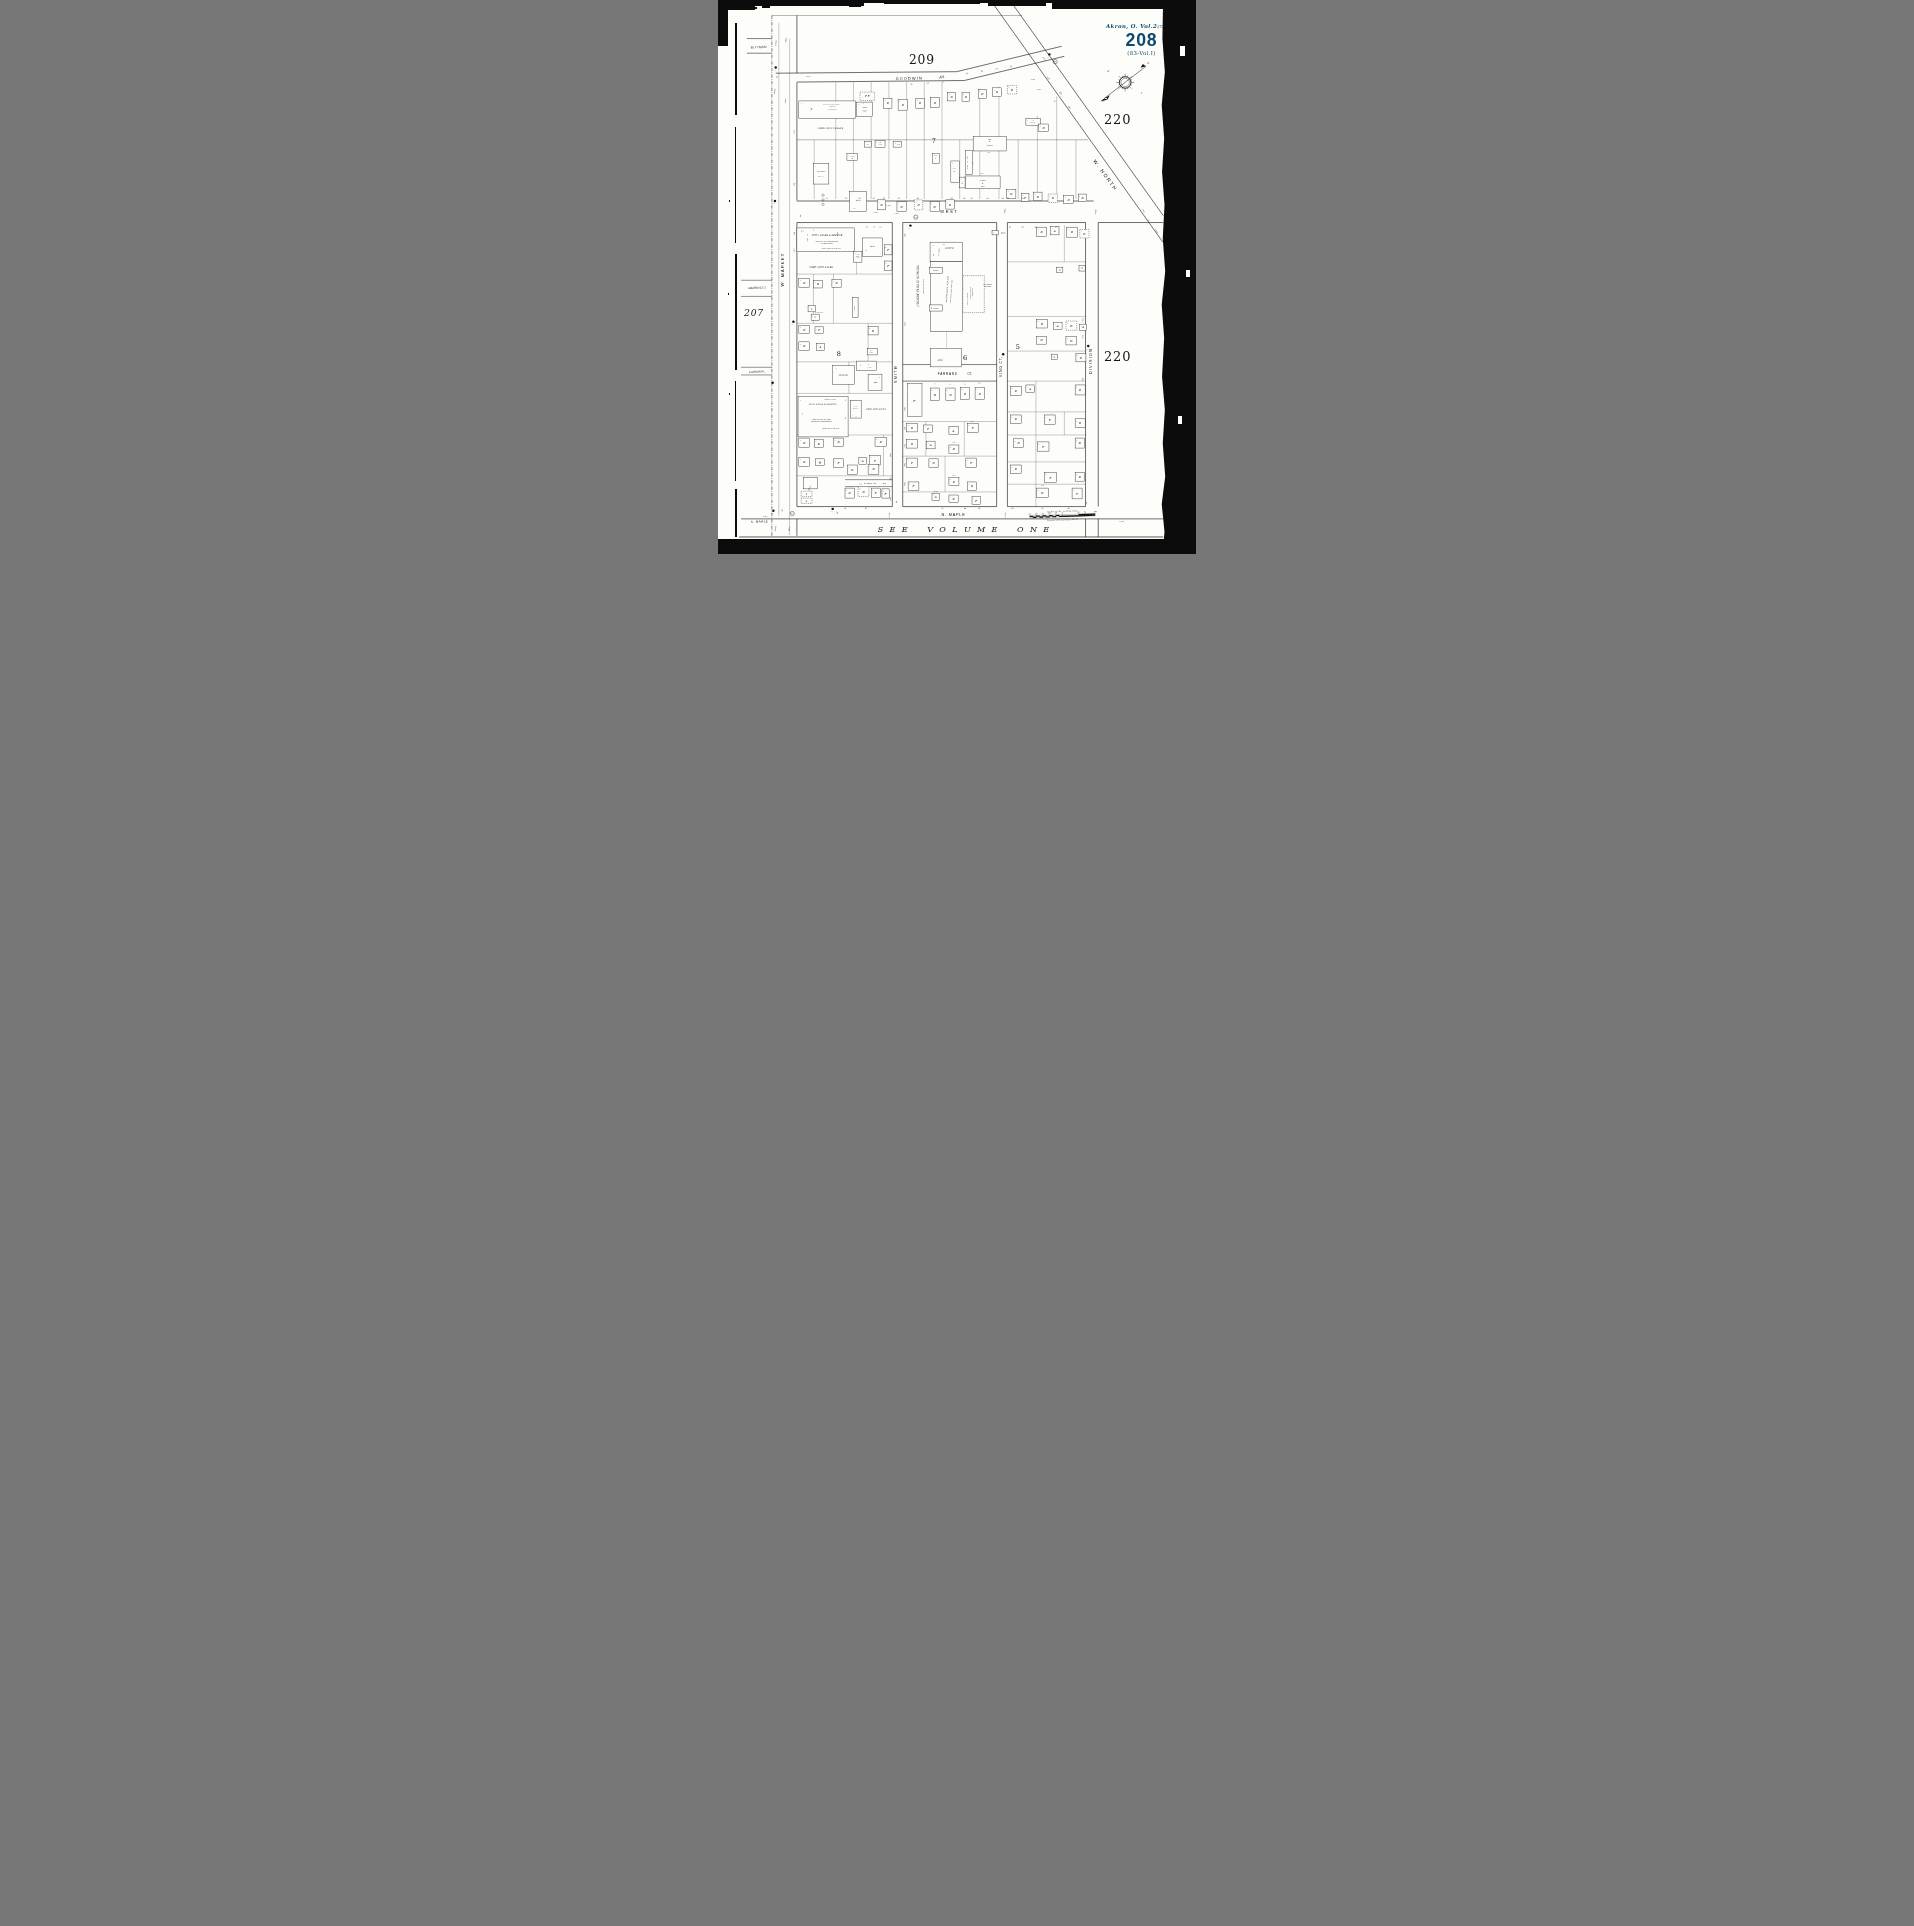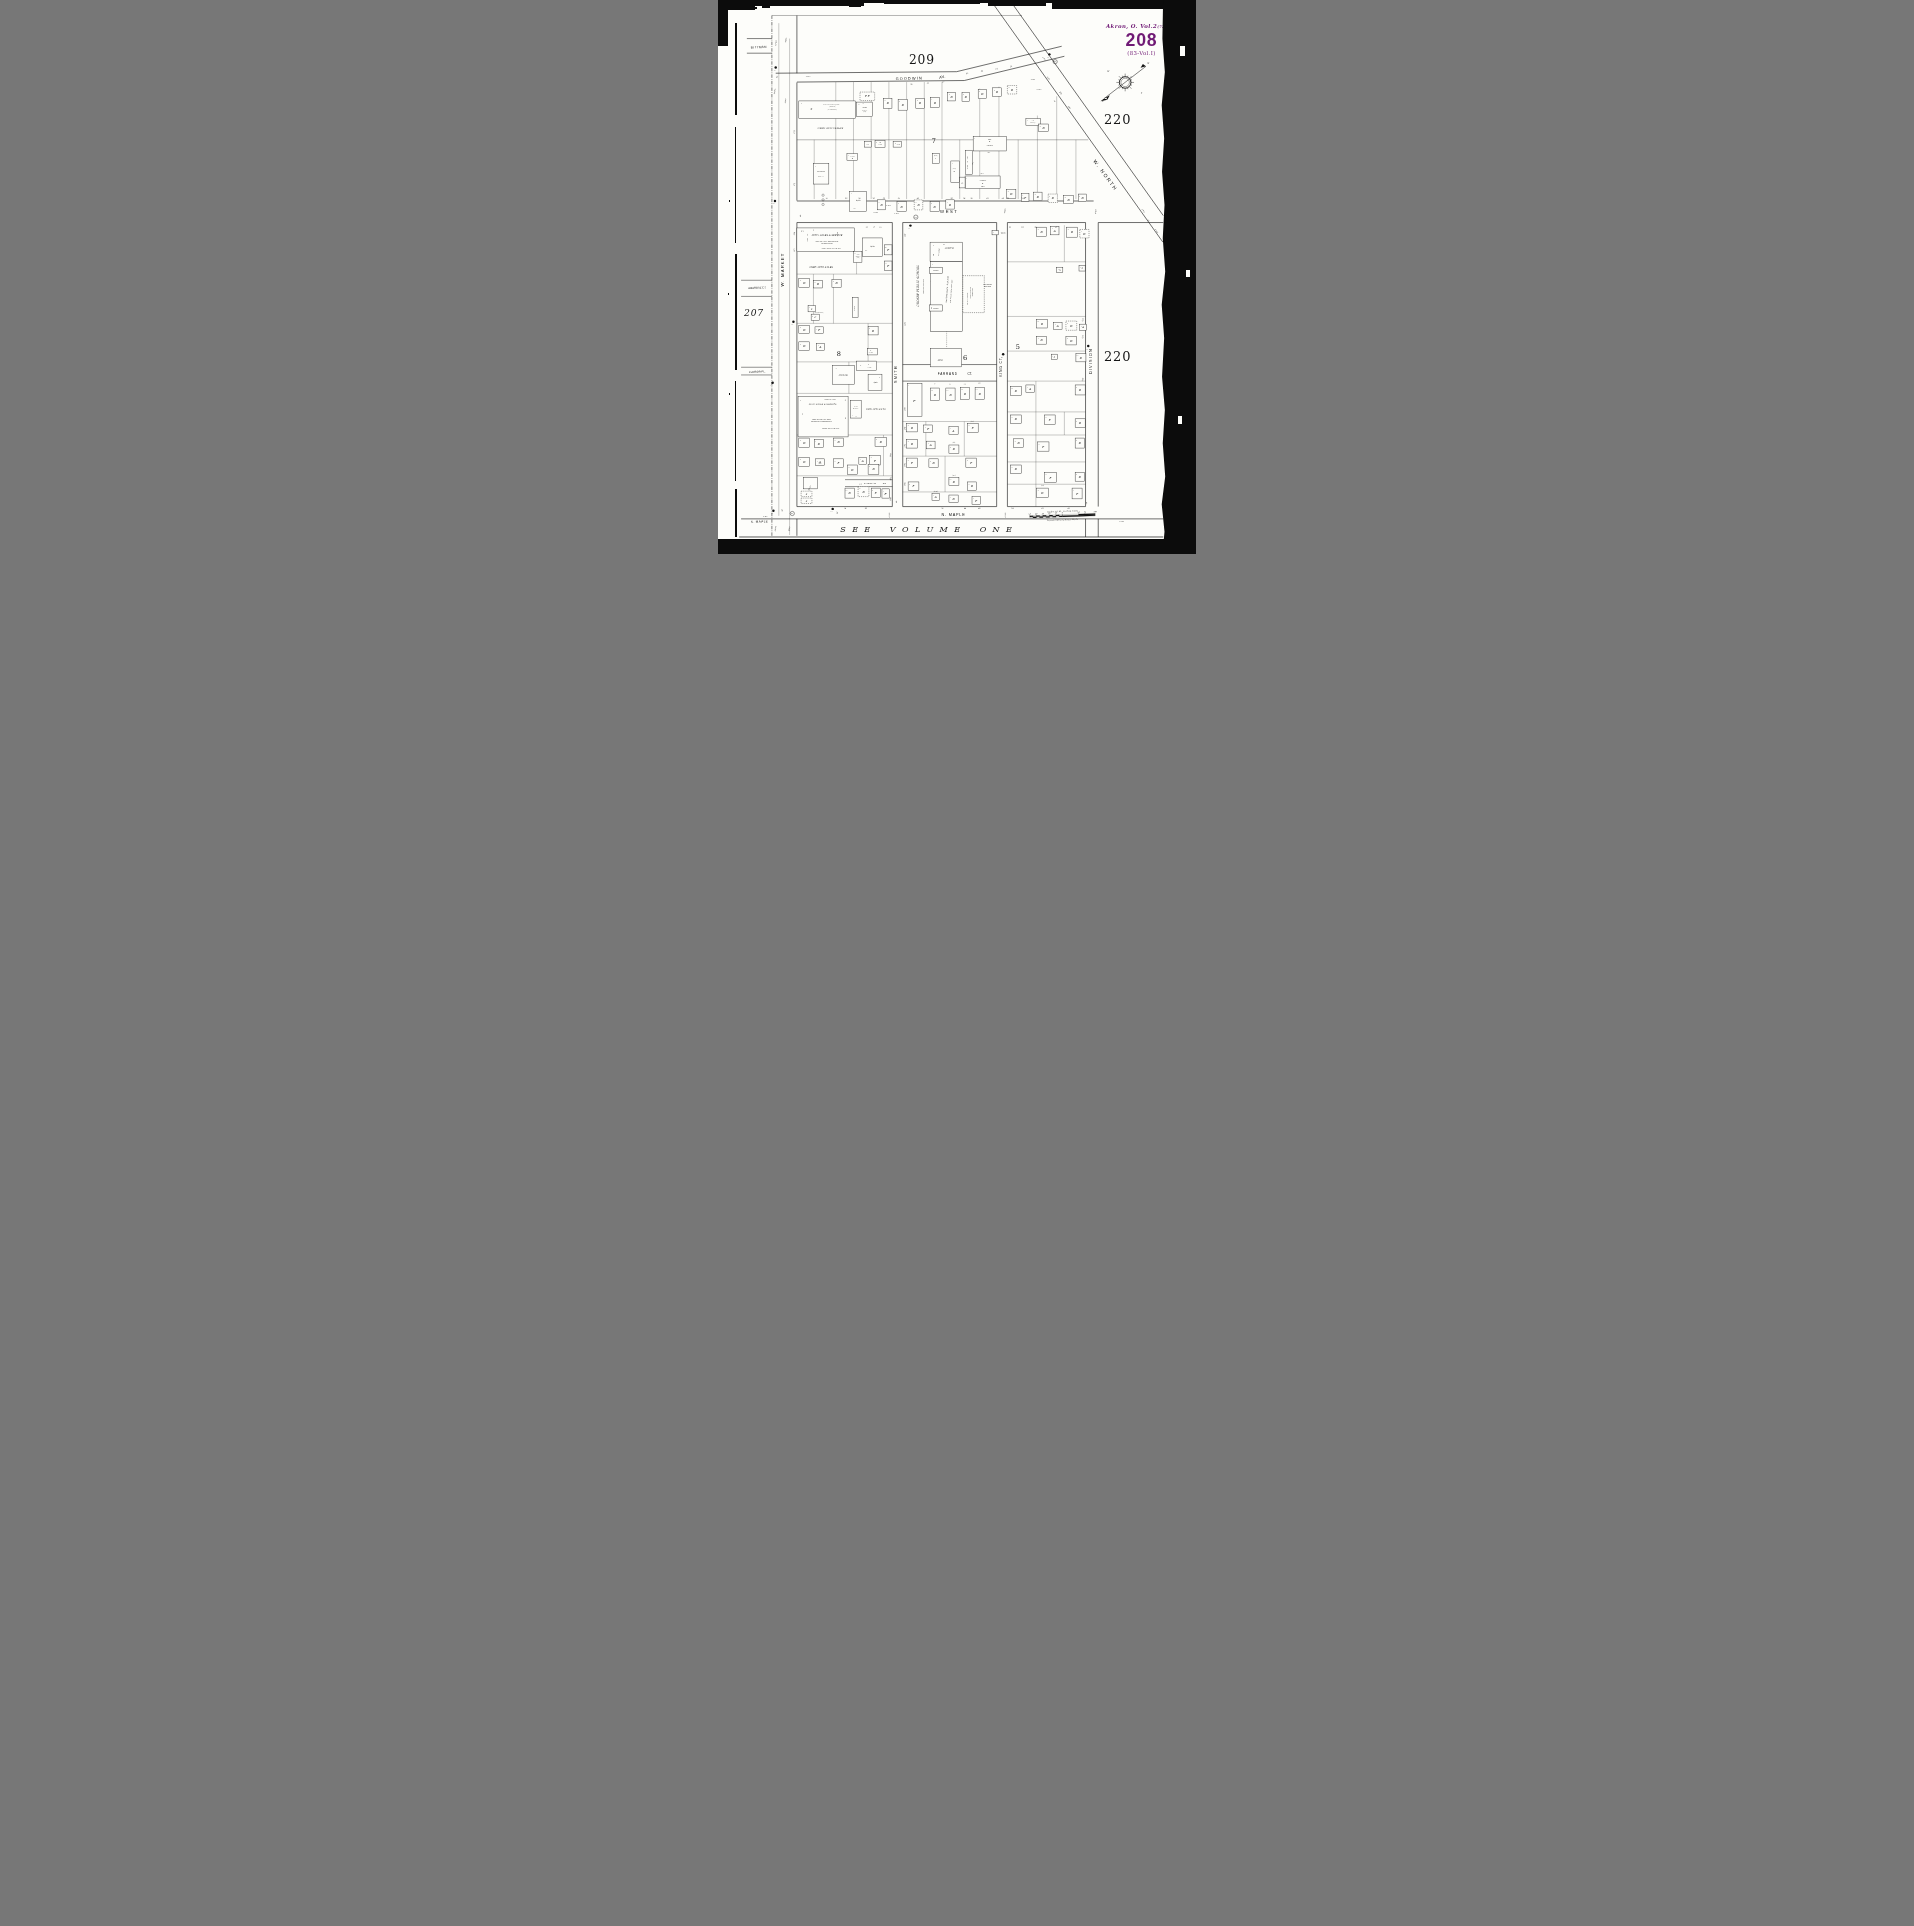--- a/index.html
+++ b/index.html
@@ -1,21 +1,21 @@
 <!DOCTYPE html>
 <html style="font-size:6.2px"><head>
 <meta charset="utf-8">
 <style>
   html,body{margin:0;padding:0;background:#777;}
   .stage{position:relative;width:478px;height:554px;margin:0 auto;background:#fdfdfa;overflow:hidden;
          font-family:"DejaVu Serif", serif;}
   .band{position:absolute;background:#0c0c0c;}
   .rightband{clip-path:polygon(6% 0,100% 0,100% 100%,4% 100%,10% 96%,2% 91%,12% 86%,5% 80%,11% 74%,3% 68%,9% 61%,2% 55%,12% 49%,5% 43%,10% 37%,3% 31%,9% 25%,2% 19%,11% 13%,4% 7%);}
   .whitespeck{position:absolute;background:#fdfdfa;}
-  .titleline{position:absolute;color:#701a75;white-space:nowrap;}
+  .titleline{position:absolute;color:#0c4a6e;white-space:nowrap;}
   .t-akron{font-style:italic;font-weight:bold;font-size:5.4px;letter-spacing:0.4px;}
   .t-sup{font-size:3.5px;font-style:italic;}
   .t-208{font-family:"Liberation Sans",sans-serif;font-weight:bold;font-size:17.7px;letter-spacing:0.8px;}
   .t-alt{font-size:5.4px;letter-spacing:0.4px;}
   .adj{position:absolute;color:#161616;font-size:13px;letter-spacing:0.8px;}
   .seevol{position:absolute;color:#141414;font-style:italic;font-size:8px;letter-spacing:1.9px;white-space:pre;}
   svg text{fill:#141414;}
 </style>
 </head>
 <body>
@@ -790,21 +790,21 @@
     <span>Akron, O. Vol.2</span><span class="t-sup">(724)</span>
   </div>
   <div class="titleline t-208" style="left:401px;top:30px;width:45px;text-align:center;">208</div>
   <div class="titleline t-alt" style="left:401px;top:50px;width:45px;text-align:center;">(83-Vol.I)</div>
 
   <div class="adj" style="left:191px;top:53px;font-size:12.3px;">209</div>
   <div class="adj" style="left:386px;top:112px;">220</div>
   <div class="adj" style="left:386px;top:349px;">220</div>
   <div class="adj" style="left:26px;top:307px;font-size:9.2px;font-style:italic;">207</div>
 
-  <div class="seevol" style="left:78px;top:525px;width:262px;text-align:center;">S E E    V O L U M E    O N E</div>
+  <div class="seevol" style="left:71px;top:525px;width:262px;text-align:right;">S E E    V O L U M E    O N E</div>
 
   <div class="band" style="left:0;top:0;width:478px;height:3.1px;"></div>
   <div class="band" style="left:0;top:0;width:146px;height:5.8px;"></div>
   <div class="band" style="left:166px;top:0;width:96px;height:4.2px;"></div>
   <div class="band" style="left:270px;top:0;width:58px;height:6.2px;"></div>
   <div class="band" style="left:334px;top:0;width:144px;height:8.5px;"></div>
   <div class="band" style="left:0;top:0;width:37px;height:10px;"></div>
   <div class="band" style="left:0;top:0;width:10px;height:46px;"></div>
   <div class="band" style="left:27px;top:7px;width:11.6px;height:1.5px;"></div>
   <div class="band" style="left:44px;top:6.2px;width:7.7px;height:1.5px;"></div>

